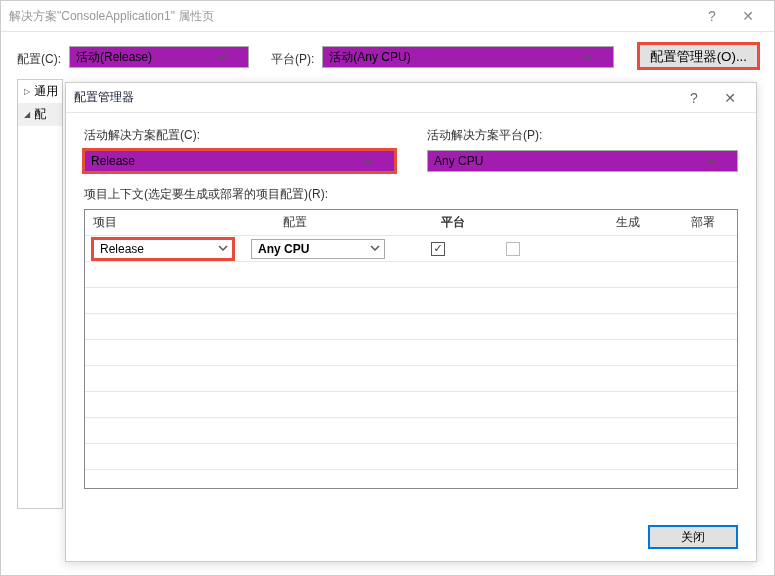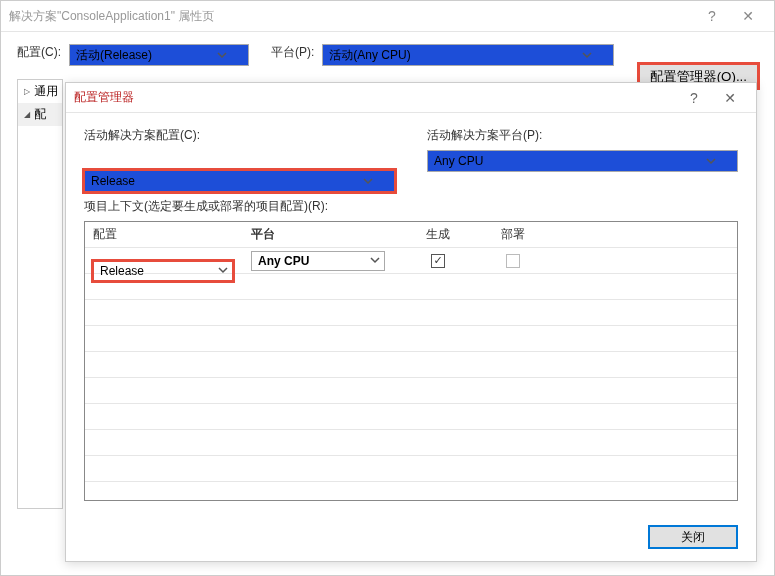--- a/index.html
+++ b/index.html
@@ -26,47 +26,47 @@
       align-items: center;
       padding: 0 8px;
       color: #999;
       font-size: 12px;
     }
     .titlebar .title { flex: 1; }
     .titlebar .ctrl { width: 36px; text-align: center; color: #888; font-size: 14px; }
     .divider { height: 1px; background: #e5e5e5; }
     .toolbar {
       display: flex;
-      align-items: flex-start;
+      align-items: flex-end;
       padding: 12px 16px 10px;
       gap: 8px;
     }
     .toolbar label { color: #333; }
     .combo {
       display: inline-flex;
       align-items: center;
       justify-content: space-between;
       border: 1px solid #aaa;
-      background: #1d4ed8;
+      background: #a21caf;
       height: 22px;
       padding: 0 20px 0 6px;
     }
     .combo .chev {
       width: 12px; height: 12px;
       display: inline-flex; align-items: center; justify-content: center;
       color: #555;
       font-size: 10px;
     }
     .btn-config {
       border: 1px solid #888;
       background: #e1e1e1;
       padding: 3px 10px;
       height: 24px;
     }
-    .highlight-red { outline: 3px solid #e74c3c; outline-offset: -1px; margin-top: 20px; }
+    .highlight-red { outline: 3px solid #e74c3c; outline-offset: -1px; }
     .tree-pane {
       position: absolute;
       top: 78px; left: 16px;
       width: 46px; height: 430px;
       border: 1px solid #ccc;
       background: #fff;
       font-size: 12px;
       overflow: hidden;
     }
     .tree-item { padding: 3px 6px; white-space: nowrap; display:flex; align-items:center; gap:4px;}
@@ -83,28 +83,28 @@
       border: 1px solid #ccc;
       box-shadow: 0 2px 10px rgba(0,0,0,0.15);
     }
     .child-titlebar {
       height: 30px;
       display: flex;
       align-items: center;
       padding: 0 8px;
       border-bottom: 1px solid #e5e5e5;
     }
-    .child-titlebar .title { flex: 1; color: #b91c1c; }
+    .child-titlebar .title { flex: 1; color: #0f172a; }
     .child-titlebar .ctrl { width: 36px; text-align: center; color: #666; font-size: 14px; }
     .child-body { padding: 14px 18px; }
     .cfg-row { display: flex; gap: 32px; }
     .cfg-col { flex: 1; display: flex; flex-direction: column; gap: 6px; }
     .cfg-col label { color: #333; }
     .combo-big { height: 22px; width: 100%; }
-    .hint { margin-top: 6px; color: #333; }
+    .hint { margin-top: 14px; color: #333; }
     .grid {
       margin-top: 6px;
       border: 1px solid #888;
       height: 280px;
       background: #fff;
     }
     .grid-row { display: flex; height: 26px; border-bottom: 1px solid #e6e6e6; align-items: center; }
     .grid-head .cell { color: #333; }
     .cell { padding: 0 8px; display:flex; align-items:center; }
     .c-project { width: 190px; }
@@ -209,20 +209,21 @@
               </svg>
           </span>
         </div>
       </div>
     </div>
 
     <div class="hint">项目上下文(选定要生成或部署的项目配置)(R):</div>
 
     <div class="grid">
       <div class="grid-row grid-head">
+        <div class="cell c-project">项目</div>
         <div class="cell c-config">配置</div>
         <div class="cell c-platform">平台</div>
         <div class="cell c-build">生成</div>
         <div class="cell c-deploy">部署</div>
       </div>
       <div class="grid-row">
         <div class="cell c-config">
           <div class="mini-combo highlight-red">
             <span>Release</span>
             <span class="chev">

